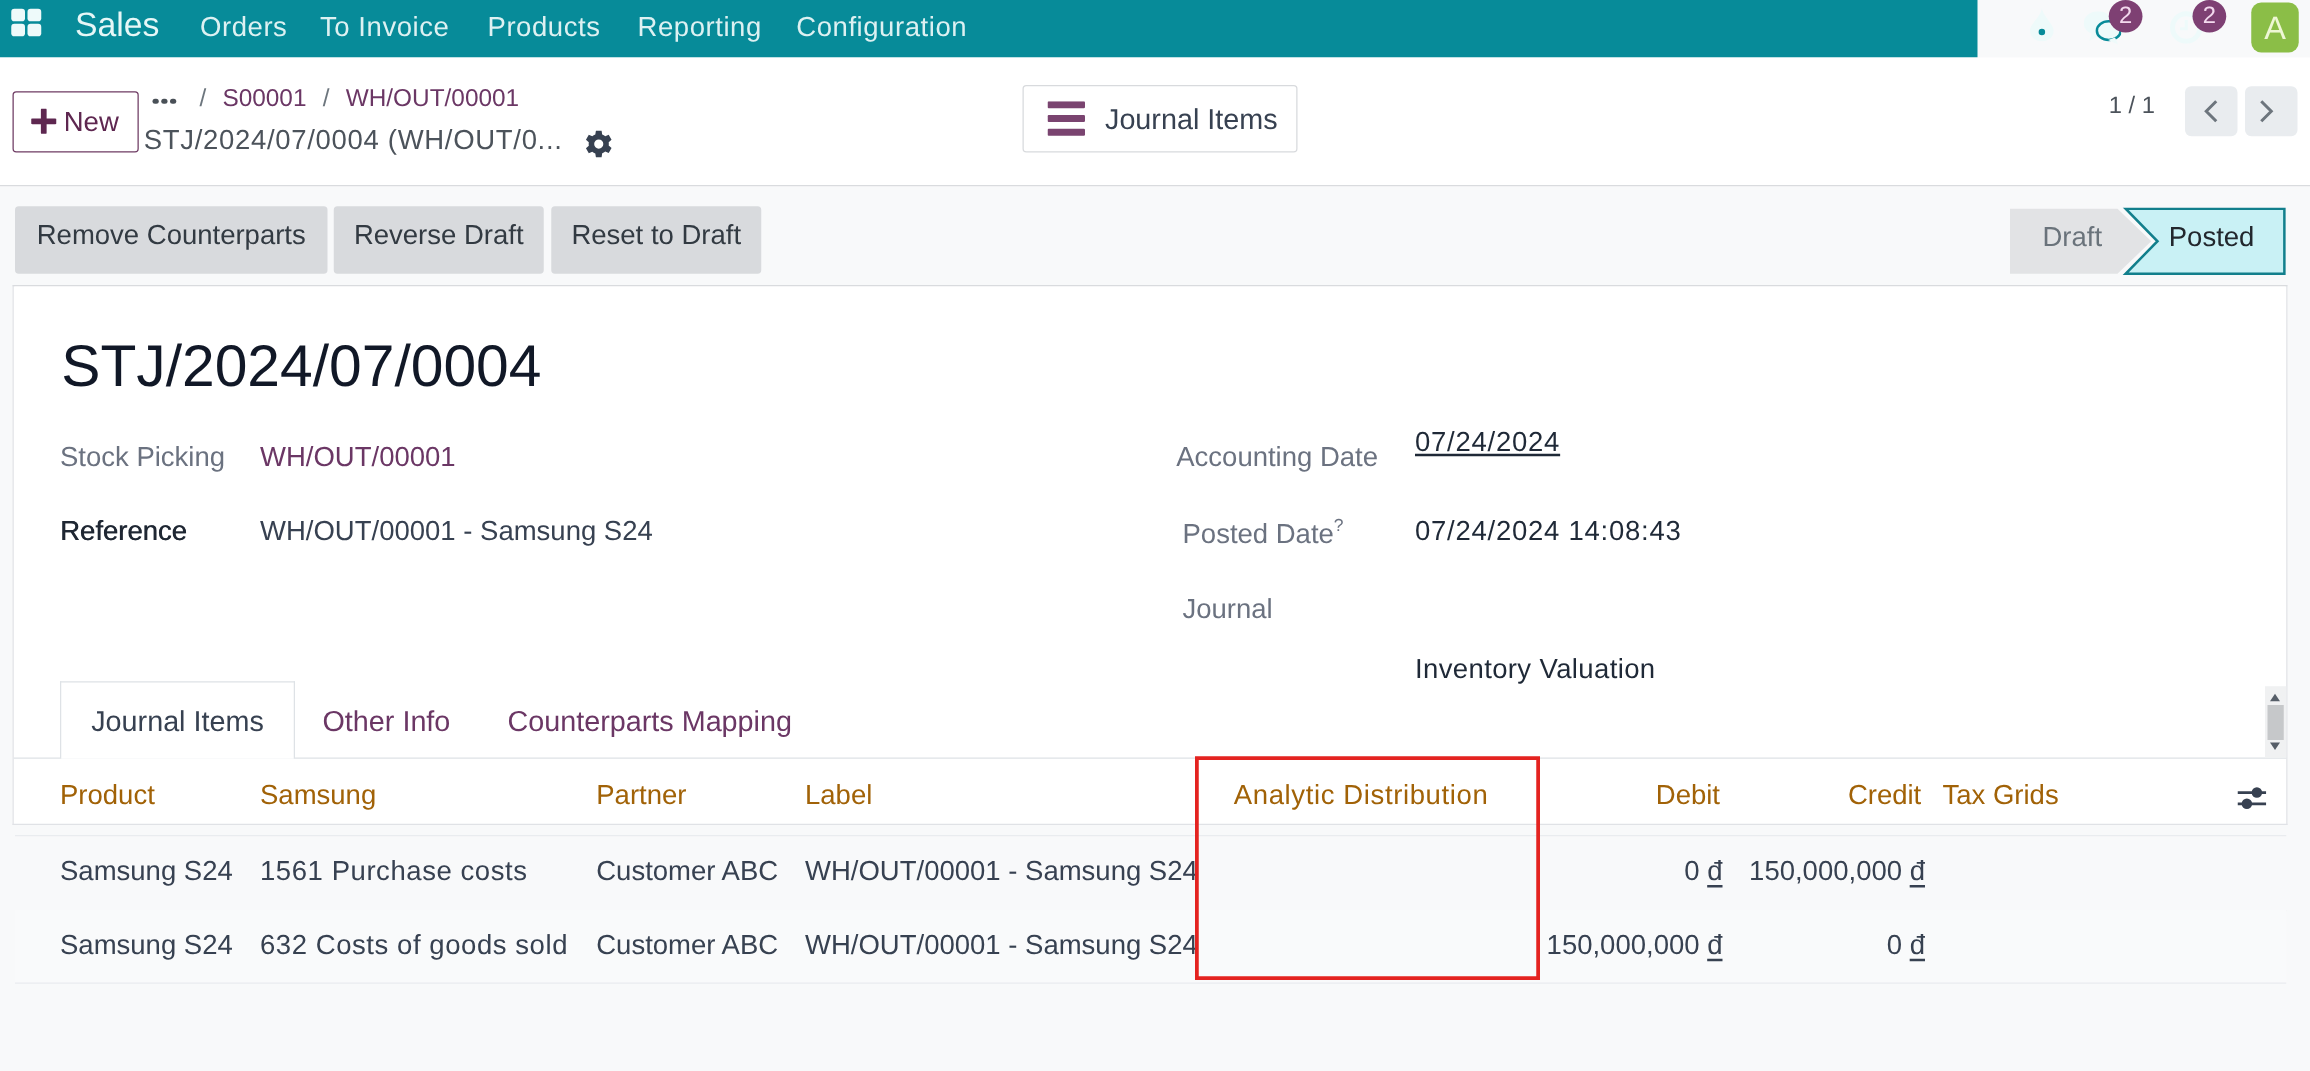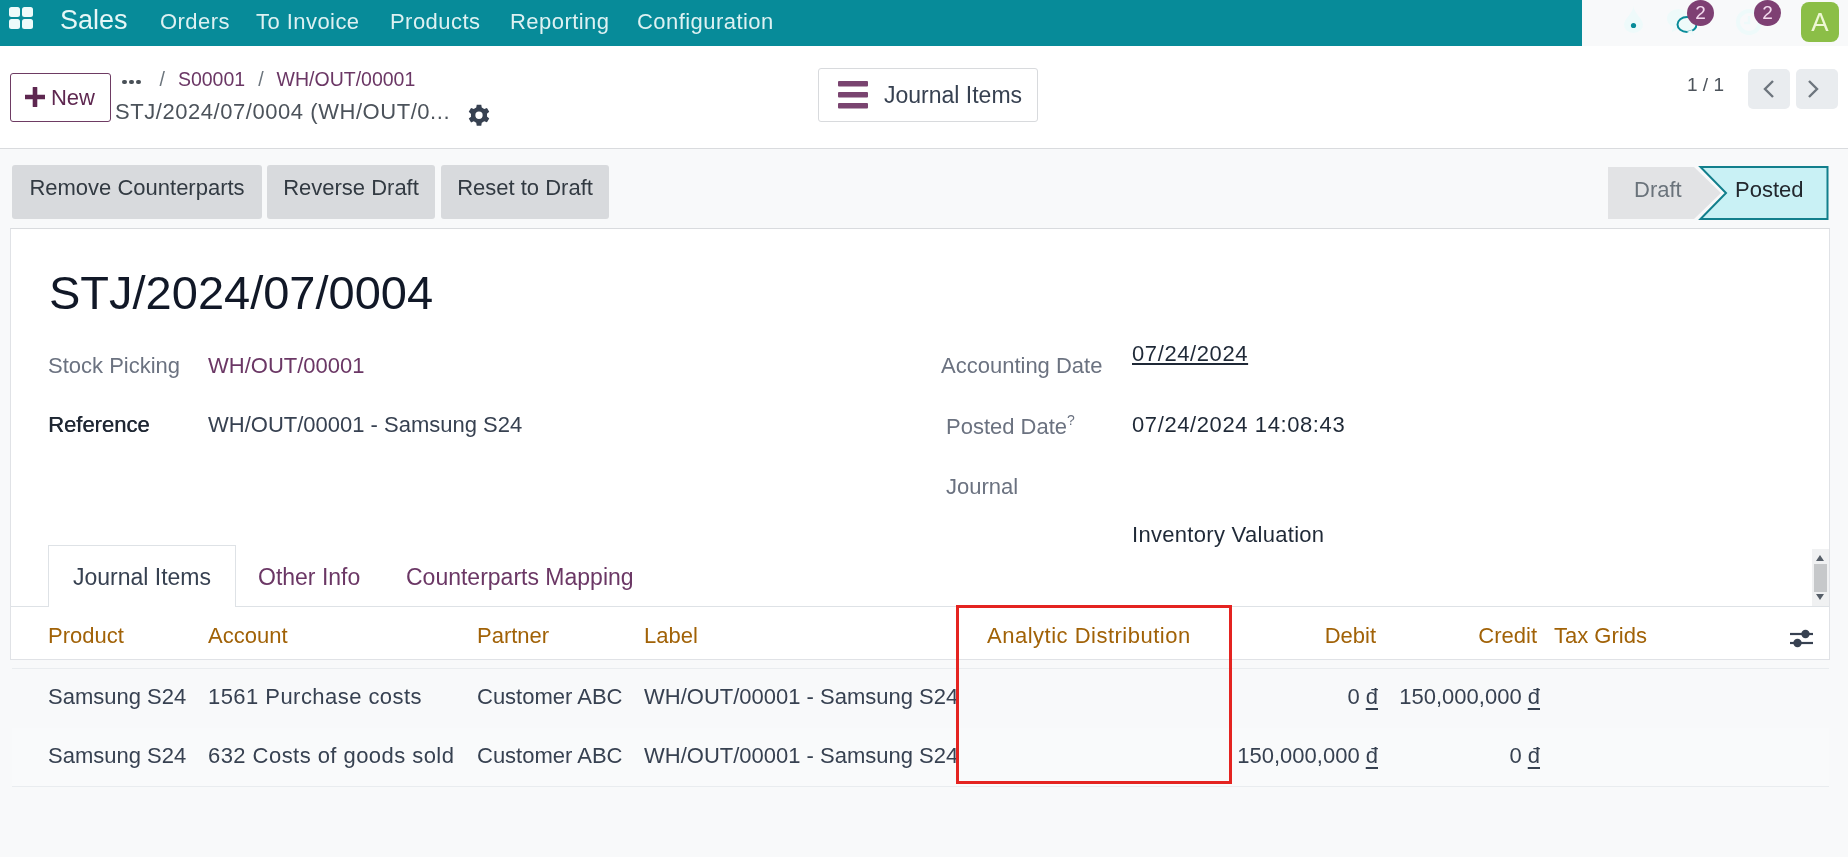--- a/index.html
+++ b/index.html
@@ -164,21 +164,21 @@
   <div class="fval num" style="left:1121px; top:183px;">07/24/2024 14:08:43</div>
   <div class="flabel" style="left:935px; top:245px;">Journal</div>
   <div class="fval num" style="left:1121px; top:245px; letter-spacing:.3px;margin-top:48px;">Inventory Valuation</div>
 
   <div class="tabs-line"></div>
   <div class="tab-active">Journal Items</div>
   <div class="tab" style="left:247px">Other Info</div>
   <div class="tab" style="left:395px">Counterparts Mapping</div>
 
   <div class="th" style="left:37px; top:394px;">Product</div>
-  <div class="th" style="left:197px; top:394px;">Account</div>
+  <div class="th" style="left:197px; top:394px;">Samsung</div>
   <div class="th" style="left:466px; top:394px;">Partner</div>
   <div class="th" style="left:633px; top:394px;">Label</div>
   <div class="th" style="left:976px; top:394px; letter-spacing:.5px;">Analytic Distribution</div>
   <div class="th" style="top:394px; right:453px;">Debit</div>
   <div class="th" style="top:394px; right:292px;">Credit</div>
   <div class="th" style="left:1543px; top:394px;">Tax Grids</div>
   <svg style="position:absolute;left:1779px;top:400px" width="23" height="20" viewBox="0 0 23 20">
       <g stroke="#374151" stroke-width="2.2">
         <line x1="0" y1="5" x2="23" y2="5"></line>
         <line x1="0" y1="14" x2="23" y2="14"></line>

